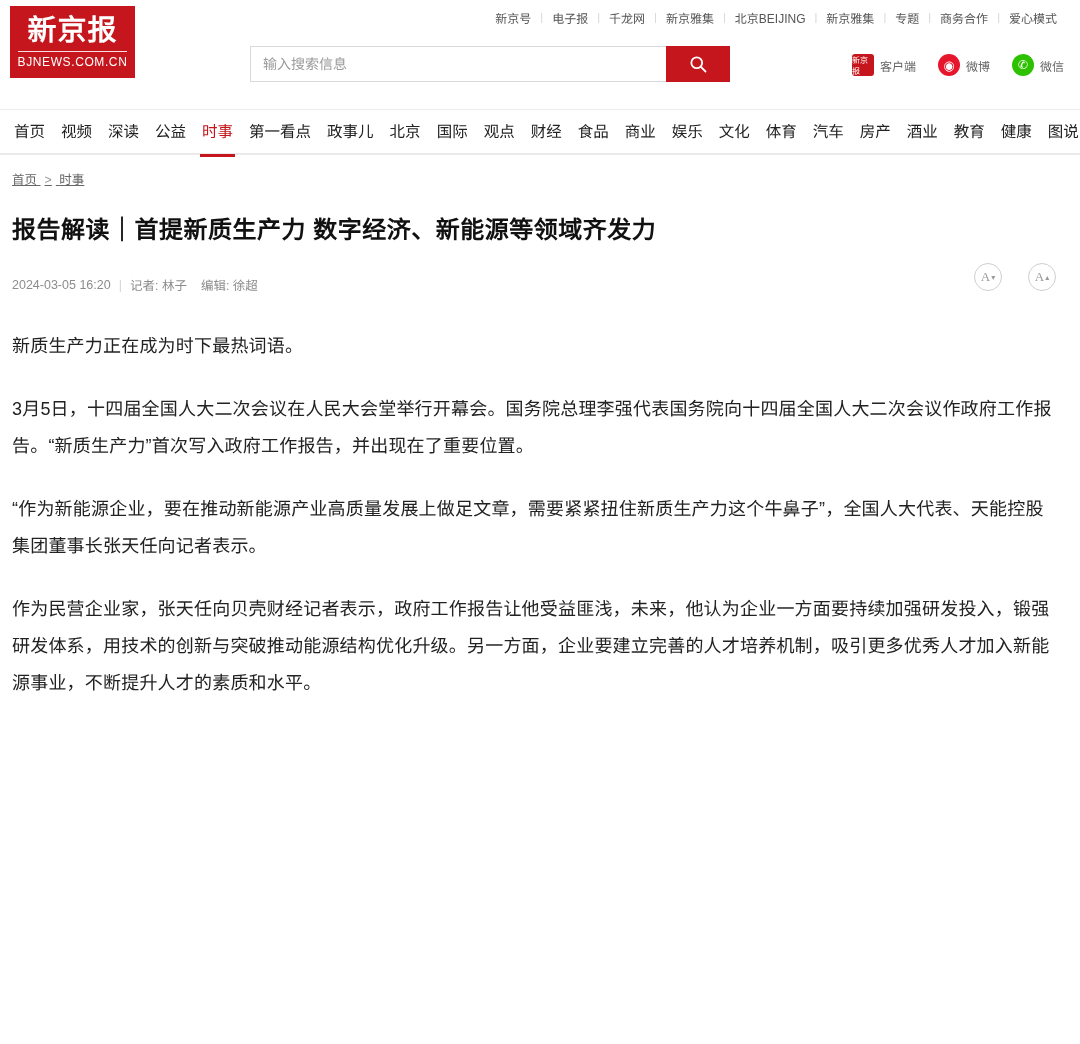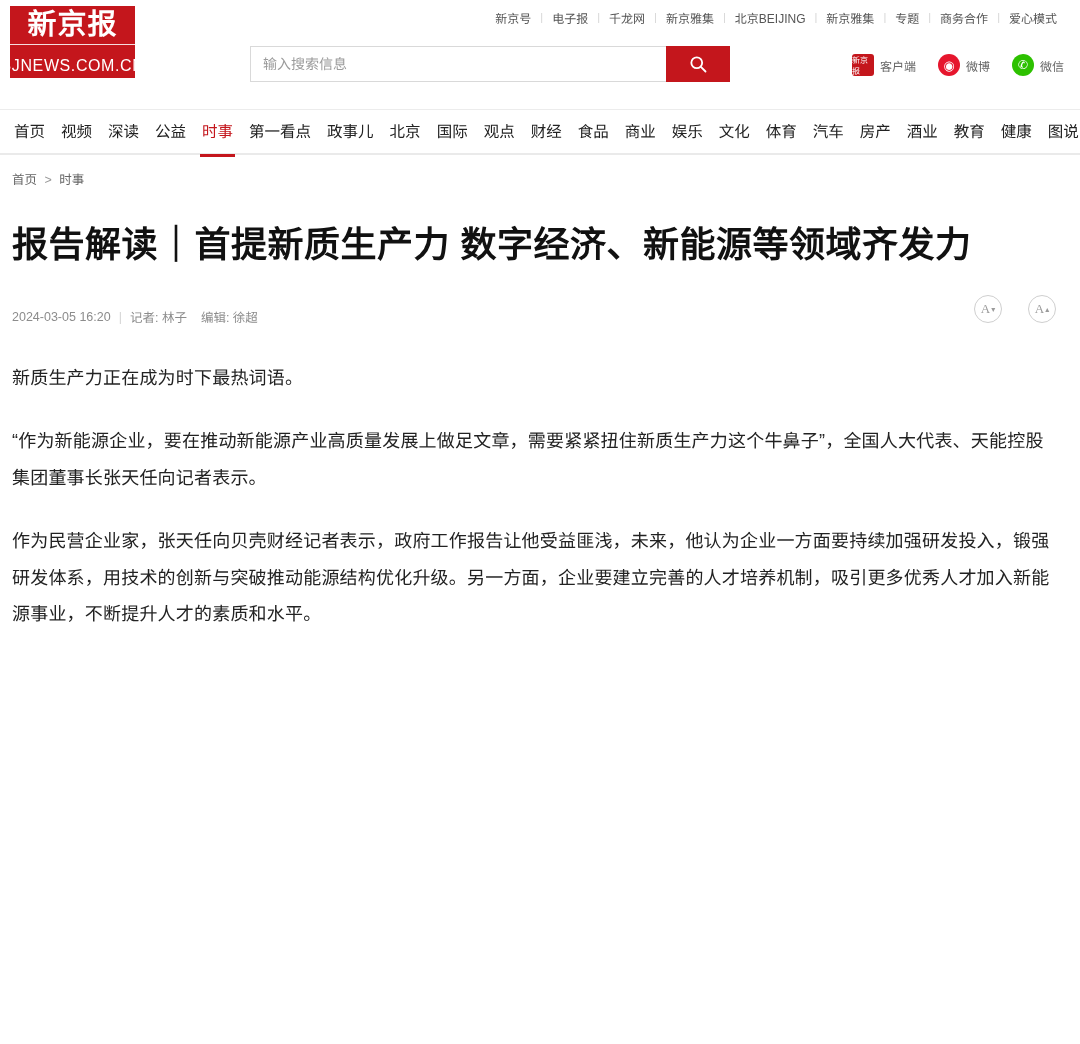--- a/index.html
+++ b/index.html
@@ -61,24 +61,24 @@
   }
   .logo-title {
     font-family: "Liberation Serif", "DejaVu Serif", serif;
     font-size: 29px;
     font-weight: bold;
     letter-spacing: 1px;
     line-height: 1.05;
   }
   .logo-sub {
     margin-top: 5px;
-    font-size: 16px;
+    font-size: 12px;
     letter-spacing: 0.6px;
     border-top: 1px solid rgba(255,255,255,.85);
-    padding-top: 12px;
+    padding-top: 3px;
   }
   .search-wrap {
     position: absolute;
     left: 250px;
     top: 12px;
     display: flex;
     height: 36px;
     width: 480px;
   }
   .search-input {
@@ -158,28 +158,29 @@
     left: 6px; right: 6px; bottom: -2px;
     height: 3px;
     background: #c4161c;
   }
 
   
   .breadcrumb {
     padding: 14px 12px 4px 12px;
     font-size: 12.5px;
     color: #666;
+    text-decoration: underline;
   }
   .breadcrumb .crumb { color: #666; text-decoration: none; }
   .breadcrumb .arrow { margin: 0 4px; color: #999; }
 
   
   .article-title {
     padding: 6px 12px 0 12px;
-    font-size: 36px;
+    font-size: 24px;
     font-weight: bold;
     color: #111;
     letter-spacing: 0.5px;
     line-height: 1.3;
     font-family: "Liberation Sans", "DejaVu Sans", sans-serif;
   }
   .meta-row {
     display: flex;
     align-items: center;
     padding: 14px 12px 0 12px;
@@ -327,17 +328,18 @@
       </div>
       <div class="fs-btn">
         <span>A</span>
           <span class="sup">▴</span>
       </div>
     </div>
   </div>
 
   <div class="body-text">
     <p>新质生产力正在成为时下最热词语。</p>
+    <p>3月5日，十四届全国人大二次会议在人民大会堂举行开幕会。国务院总理李强代表国务院向十四届全国人大二次会议作政府工作报告。“新质生产力”首次写入政府工作报告，并出现在了重要位置。</p>
     <p>“作为新能源企业，要在推动新能源产业高质量发展上做足文章，需要紧紧扭住新质生产力这个牛鼻子”，全国人大代表、天能控股集团董事长张天任向记者表示。</p>
     <p>作为民营企业家，张天任向贝壳财经记者表示，政府工作报告让他受益匪浅，未来，他认为企业一方面要持续加强研发投入，锻强研发体系，用技术的创新与突破推动能源结构优化升级。另一方面，企业要建立完善的人才培养机制，吸引更多优秀人才加入新能源事业，不断提升人才的素质和水平。</p>
   </div>
 
 </div>
 
 </body></html>

